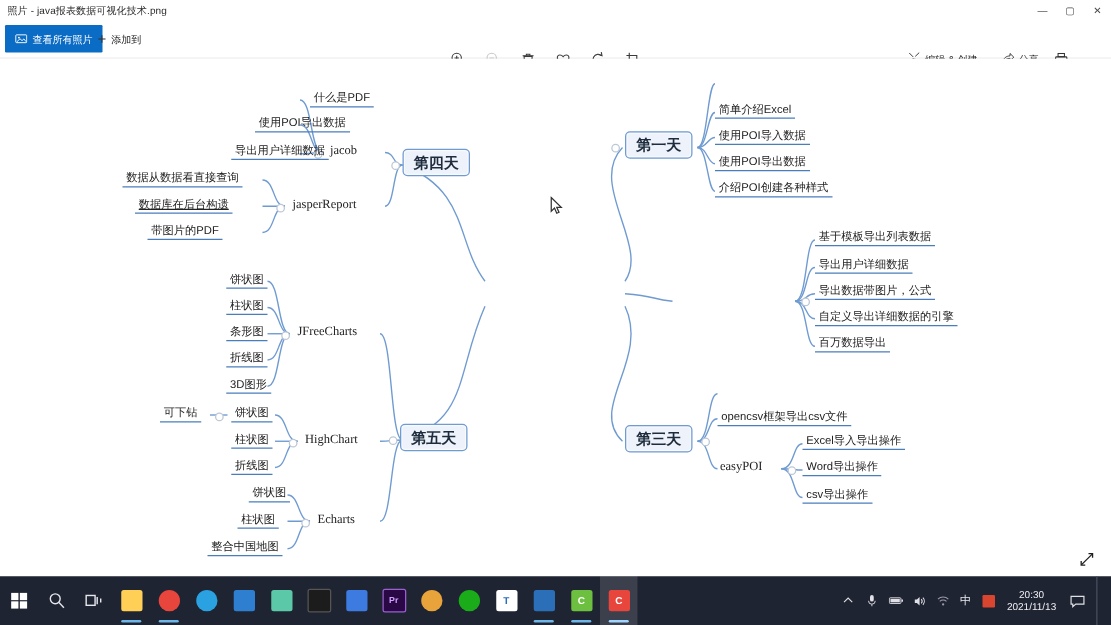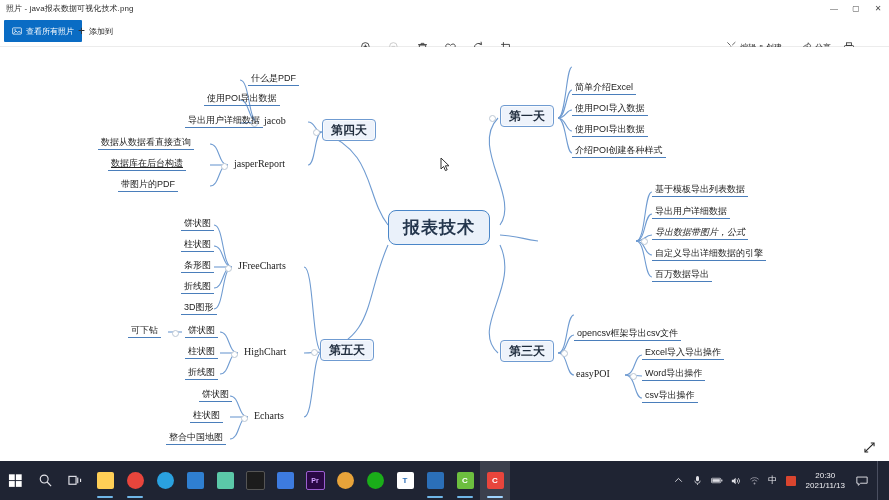--- a/index.html
+++ b/index.html
@@ -307,35 +307,34 @@
         <path d="M238 306 C228 306 230 327 220 327"></path>
 
         <path d="M168 285 L182 285"></path>
 
         <path d="M248 370 C238 370 240 349 230 349"></path>
         <path d="M248 370 C238 370 240 370 230 370"></path>
         <path d="M248 370 C238 370 240 392 230 392"></path>
       </g>
     </svg>
 
-    <div class="node center" style="left:388px;top:163px;">报表技术</div>
 
     <div class="node branch" style="left:500px;top:58px;">第一天</div>
     <div class="marker" style="left:489px;top:68px;"></div>
 
     <div class="node leaf" style="left:572px;top:35px;">简单介绍Excel</div>
     <div class="node leaf" style="left:572px;top:56px;">使用POI导入数据</div>
     <div class="node leaf" style="left:572px;top:77px;">使用POI导出数据</div>
     <div class="node leaf" style="left:572px;top:98px;">介绍POI创建各种样式</div>
 
     <div class="marker" style="left:641px;top:191px;"></div>
 
     <div class="node leaf" style="left:652px;top:137px;">基于模板导出列表数据</div>
     <div class="node leaf" style="left:652px;top:159px;">导出用户详细数据</div>
-    <div class="node leaf" style="left:652px;top:180px;font-style:italic;">导出数据带图片，公式</div>
+    <div class="node leaf" style="left:652px;top:180px;">导出数据带图片，公式</div>
     <div class="node leaf" style="left:652px;top:201px;">自定义导出详细数据的引擎</div>
     <div class="node leaf" style="left:652px;top:222px;text-align:center;">百万数据导出</div>
 
     <div class="node branch" style="left:500px;top:293px;">第三天</div>
     <div class="marker" style="left:561px;top:303px;"></div>
 
     <div class="node leaf" style="left:574px;top:281px;">opencsv框架导出csv文件</div>
     <div class="node mid en" style="left:574px;top:321px;">easyPOI</div>
     <div class="marker" style="left:630px;top:326px;"></div>
 

